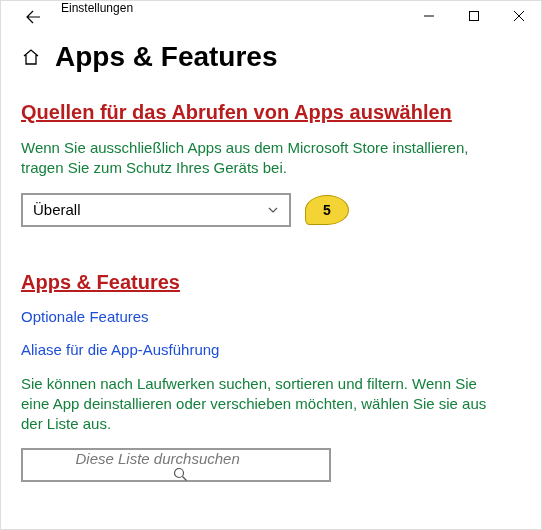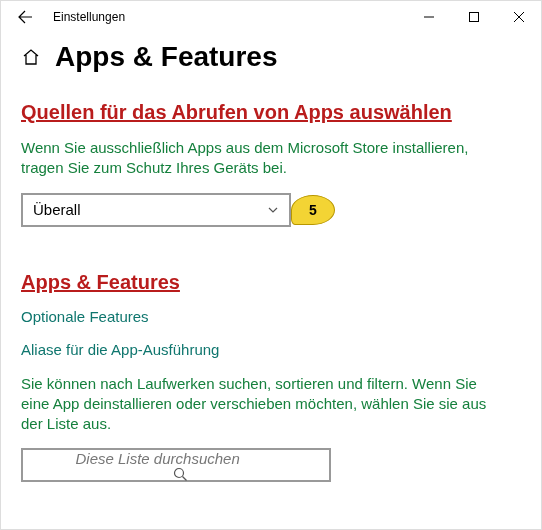--- a/index.html
+++ b/index.html
@@ -7,22 +7,22 @@
     font-family: "Segoe UI", -apple-system, sans-serif;
     background: #fff;
     width: 542px;
     height: 530px;
     overflow: hidden;
     border: 1px solid #ddd;
   }
   .titlebar {
     height: 32px;
     display: flex;
-    align-items: center;
-    padding-left: 4px;
+    align-items: flex-start;
+    padding-left: 12px;
   }
   .back-btn {
     width: 40px;
     height: 32px;
     display: flex;
     align-items: center;
     justify-content: center;
     font-size: 16px;
     cursor: pointer;
   }
@@ -68,20 +68,21 @@
   }
   .body-text {
     font-size: 15px;
     color: #15803d;
     line-height: 1.35;
     margin-bottom: 14px;
   }
   .dropdown-row {
     display: flex;
     align-items: center;
+    gap: 14px;
     margin-bottom: 44px;
   }
   .dropdown {
     width: 270px;
     height: 34px;
     border: 2px solid #999;
     display: flex;
     align-items: center;
     justify-content: space-between;
     padding: 0 10px;
@@ -99,21 +100,21 @@
     border-radius: 50% 50% 50% 4px / 50% 50% 50% 6px;
     display: flex;
     align-items: center;
     justify-content: center;
     font-weight: 700;
     font-size: 14px;
     color: #000;
     position: relative;
   }
   .link {
-    color: #0f766e;
+    color: #1d4ed8;
     font-size: 15px;
     cursor: pointer;
     margin-bottom: 16px;
     display: block;
   }
   .search-box {
     width: 310px;
     height: 34px;
     border: 2px solid #999;
     display: flex;

